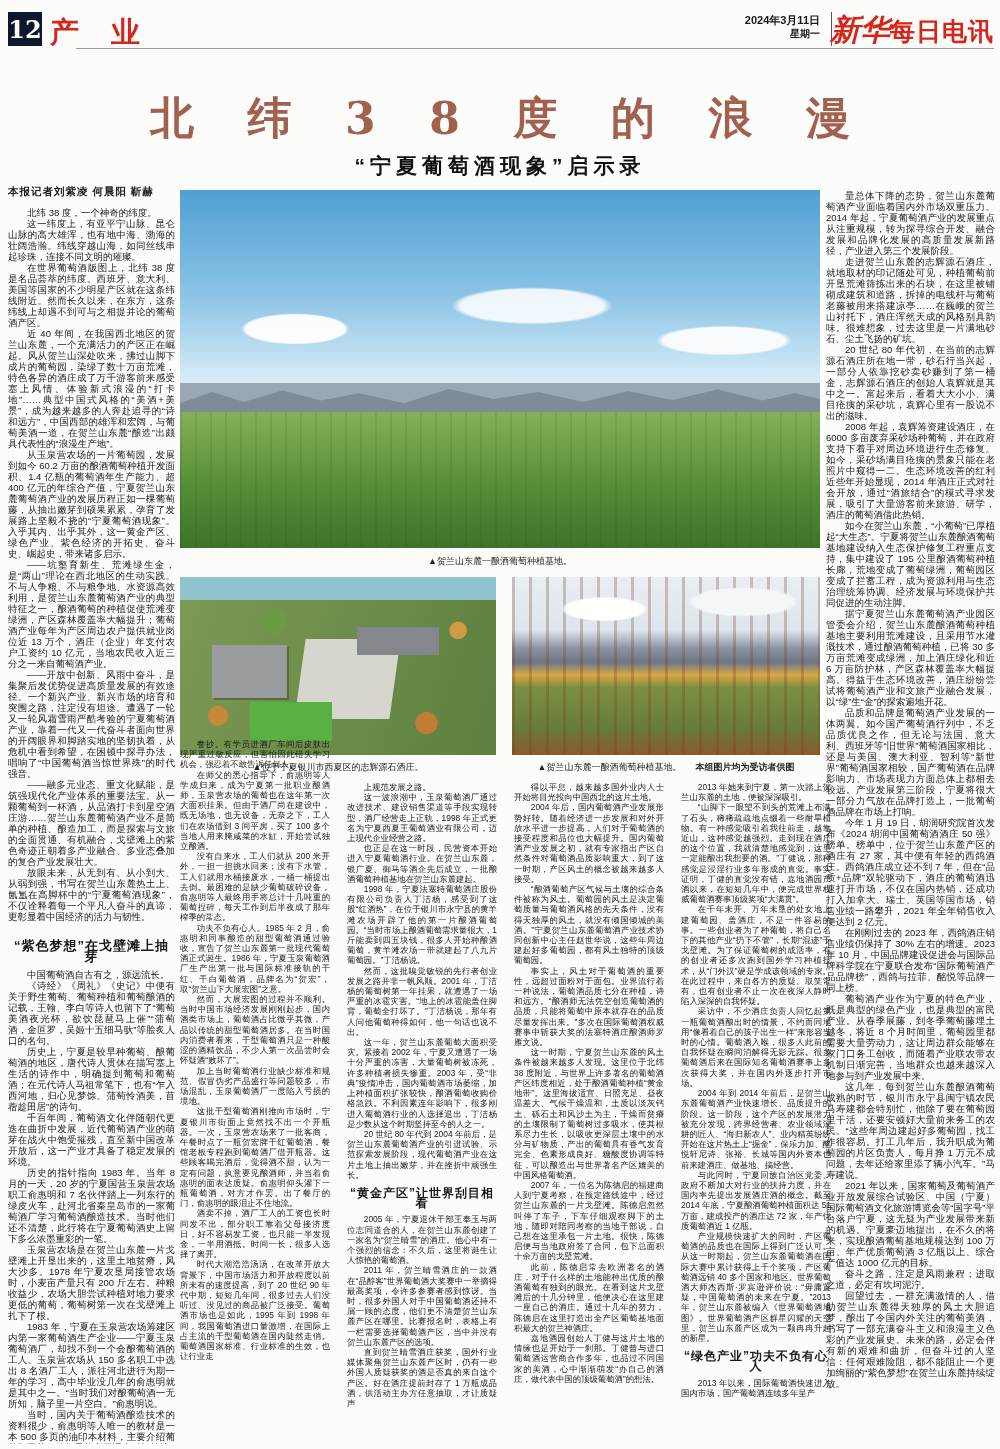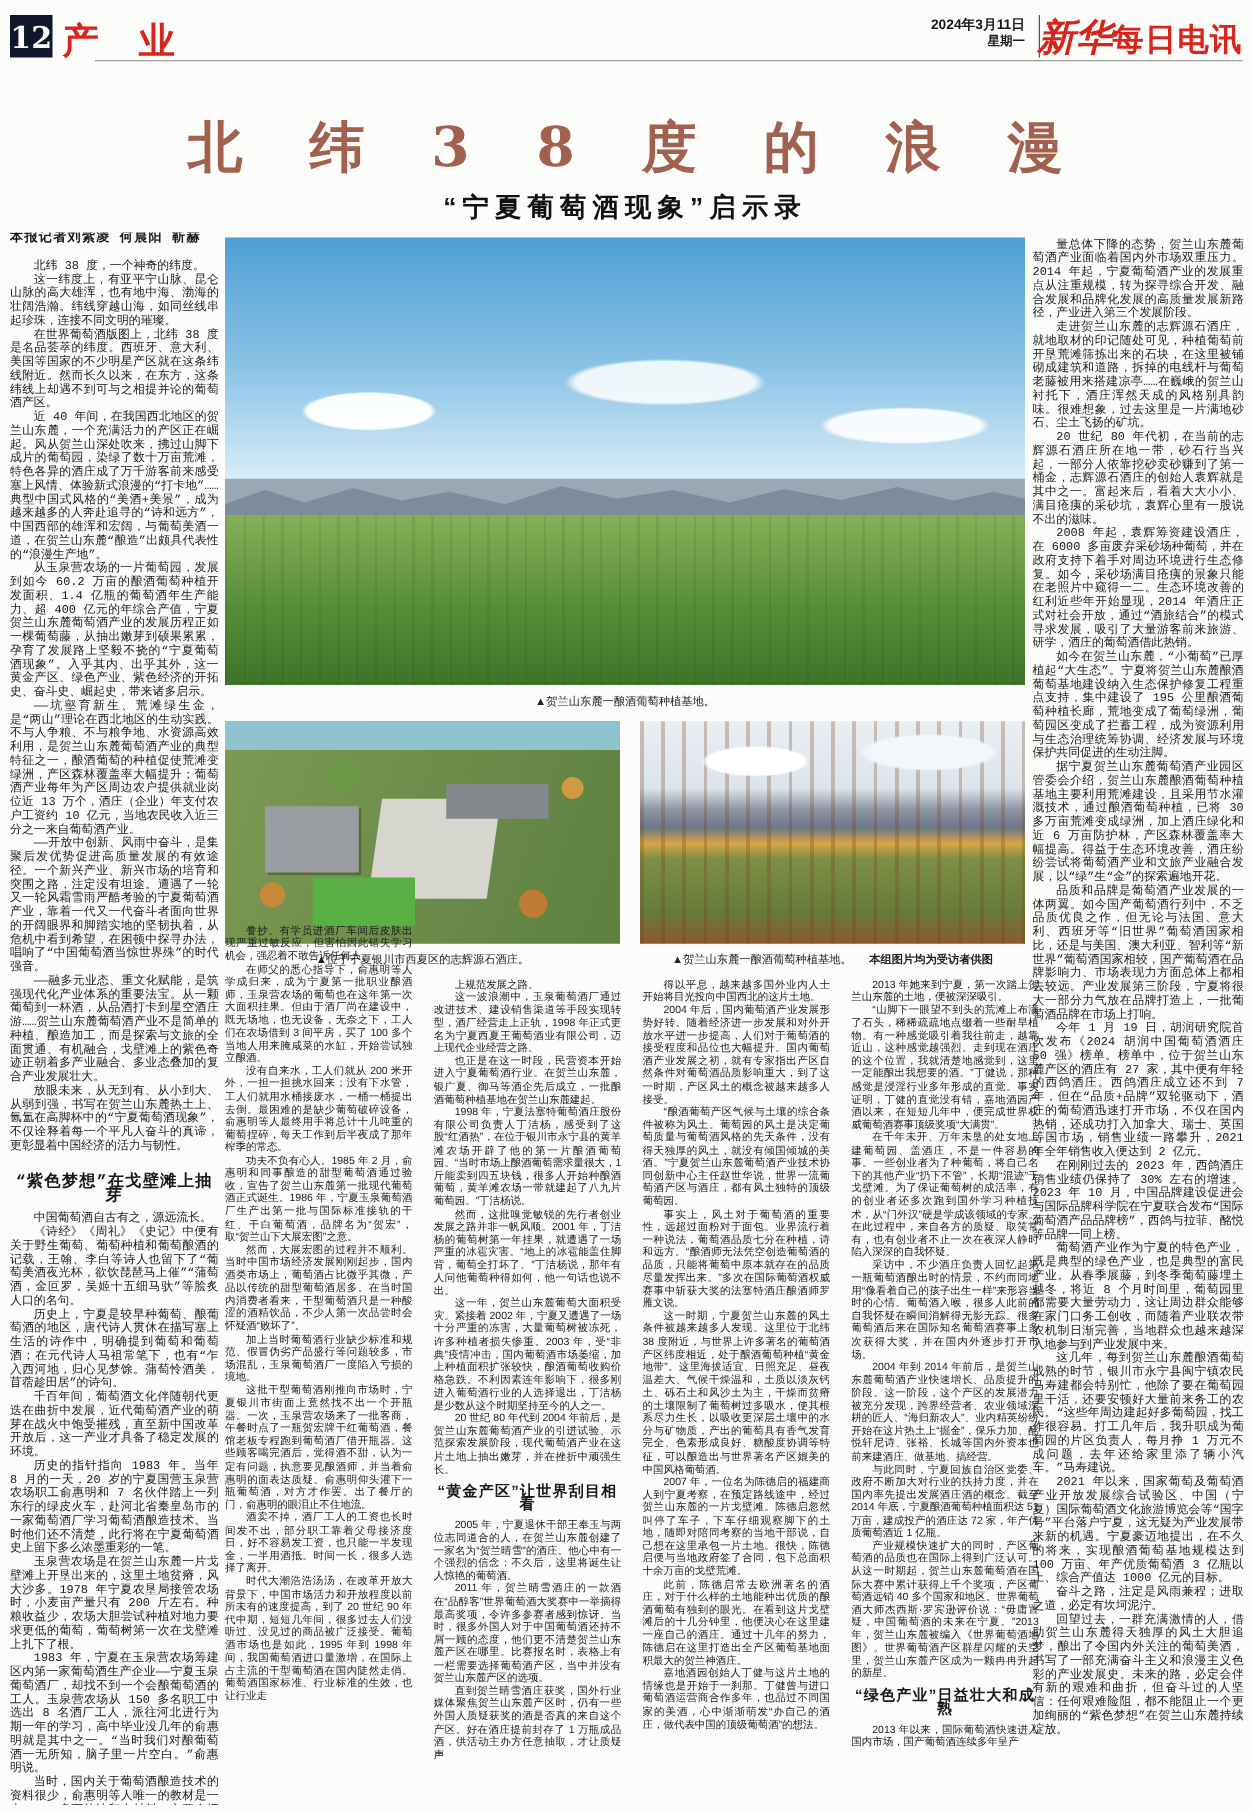--- a/index.html
+++ b/index.html
@@ -81,21 +81,21 @@
       repeating-linear-gradient(90deg, rgba(120,60,25,.28) 0 3px, transparent 3px 17px),
       linear-gradient(#e9eef3 0%, #dde4ec 30%, #8b93a2 40%, #6d7787 48%, #d9a645 55%, #7d8f45 62%, #667c39 85%, #8a5a2f 100%);
   }
   .caption{position:absolute;font-size:9px;color:#222;}
   #caption-main{left:180px;top:555px;width:640px;text-align:center;}
   #caption-left{left:180px;top:761px;width:316px;text-align:center;}
   #caption-right-row{left:512px;top:761px;width:308px;display:flex;justify-content:center;gap:14px;white-space:nowrap;}
   .credit{font-weight:bold;}
   
   .col{position:absolute;overflow:hidden;text-align:justify;}
-  .outer-col{font-size:9.5px;line-height:11px;font-family:Liberation Mono, monospace;}
+  .outer-col{font-size:9.5px;line-height:11px;}
   .mid-col{font-size:8.4px;line-height:10.2px;}
   #col1{left:8px;top:186px;width:167px;height:1258px;}
   #col2{left:180px;top:739px;width:150px;height:665px;}
   #col3{left:347px;top:782px;width:150px;height:665px;}
   #col4{left:514px;top:782px;width:150px;height:665px;}
   #col5{left:681px;top:782px;width:150px;height:665px;}
   #col6{left:826px;top:190px;width:169px;height:1256px;}
   .it-p{text-indent:2em;}
   .it-h{font-weight:bold;text-align:center;text-indent:0;font-size:13px;margin:18px 0 7px;letter-spacing:1px;}
   .mid-col .it-h{font-size:12px;margin:8px 0 6px;}
@@ -189,36 +189,36 @@
     <div class="it-p">这一年，贺兰山东麓葡萄大面积受灾。紧接着 2002 年，宁夏又遭遇了一场十分严重的冻害，大量葡萄树被冻死，许多种植者损失惨重。2003 年，受“非典”疫情冲击，国内葡萄酒市场萎缩，加上种植面积扩张较快，酿酒葡萄收购价格急跌。不利因素连年影响下，很多刚进入葡萄酒行业的人选择退出，丁洁杨是少数从这个时期坚持至今的人之一。</div>
     <div class="it-p">20 世纪 80 年代到 2004 年前后，是贺兰山东麓葡萄酒产业的引进试验、示范探索发展阶段，现代葡萄酒产业在这片土地上抽出嫩芽，并在挫折中顽强生长。</div>
     <div class="it-h">“黄金产区”让世界刮目相看</div>
     <div class="it-p">2005 年，宁夏退休干部王奉玉与两位志同道合的人，在贺兰山东麓创建了一家名为“贺兰晴雪”的酒庄。他心中有一个强烈的信念：不久后，这里将诞生让人惊艳的葡萄酒。</div>
     <div class="it-p">2011 年，贺兰晴雪酒庄的一款酒在“品醇客”世界葡萄酒大奖赛中一举摘得最高奖项，令许多参赛者感到惊讶。当时，很多外国人对于中国葡萄酒还持不屑一顾的态度，他们更不清楚贺兰山东麓产区在哪里。比赛报名时，表格上有一栏需要选择葡萄酒产区，当中并没有贺兰山东麓产区的选项。</div>
     <div class="it-p">直到贺兰晴雪酒庄获奖，国外行业媒体聚焦贺兰山东麓产区时，仍有一些外国人质疑获奖的酒是否真的来自这个产区。好在酒庄提前封存了 1 万瓶成品酒，供活动主办方任意抽取，才让质疑声</div>
   </div>
 <div class="col mid-col" id="col4">
     <div class="it-p">得以平息，越来越多国外业内人士开始将目光投向中国西北的这片土地。</div>
     <div class="it-p">2004 年后，国内葡萄酒产业发展形势好转。随着经济进一步发展和对外开放水平进一步提高，人们对于葡萄酒的接受程度和品位也大幅提升。国内葡萄酒产业发展之初，就有专家指出产区自然条件对葡萄酒品质影响重大，到了这一时期，产区风土的概念被越来越多人接受。</div>
-    <div class="it-p">“酿酒葡萄产区气候与土壤的综合条件被称为风土。葡萄园的风土是决定葡萄质量与葡萄酒风格的先天条件，没有得天独厚的风土，就没有倾国倾城的美酒。”宁夏贺兰山东麓葡萄酒产业技术协同创新中心主任赵世华说，世界一流葡萄酒产区与酒庄，都有风土独特的顶级葡萄园。</div>
+    <div class="it-p">“酿酒葡萄产区气候与土壤的综合条件被称为风土。葡萄园的风土是决定葡萄质量与葡萄酒风格的先天条件，没有得天独厚的风土，就没有倾国倾城的美酒。”宁夏贺兰山东麓葡萄酒产业技术协同创新中心主任赵世华说，这些年周边建起好多葡萄园，都有风土独特的顶级葡萄园。</div>
     <div class="it-p">事实上，风土对于葡萄酒的重要性，远超过面粉对于面包。业界流行着一种说法，葡萄酒品质七分在种植，诗和远方。“酿酒师无法凭空创造葡萄酒的品质，只能将葡萄中原本就存在的品质尽量发挥出来。”多次在国际葡萄酒权威赛事中斩获大奖的法塞特酒庄酿酒师罗雁文说。</div>
     <div class="it-p">这一时期，宁夏贺兰山东麓的风土条件被越来越多人发现。这里位于北纬 38 度附近，与世界上许多著名的葡萄酒产区纬度相近，处于酿酒葡萄种植“黄金地带”。这里海拔适宜、日照充足、昼夜温差大、气候干燥温和，土质以淡灰钙土、砾石土和风沙土为主，干燥而贫瘠的土壤限制了葡萄树过多吸水，使其根系尽力生长，以吸收更深层土壤中的水分与矿物质，产出的葡萄具有香气发育完全、色素形成良好、糖酸度协调等特征，可以酿造出与世界著名产区媲美的中国风格葡萄酒。</div>
     <div class="it-p">2007 年，一位名为陈德启的福建商人到宁夏考察，在预定路线途中，经过贺兰山东麓的一片戈壁滩。陈德启忽然叫停了车子，下车仔细观察脚下的土地，随即对陪同考察的当地干部说，自己想在这里承包一片土地。很快，陈德启便与当地政府签了合同，包下总面积十余万亩的戈壁荒滩。</div>
     <div class="it-p">此前，陈德启常去欧洲著名的酒庄，对于什么样的土地能种出优质的酿酒葡萄有独到的眼光。在看到这片戈壁滩后的十几分钟里，他便决心在这里建一座自己的酒庄。通过十几年的努力，陈德启在这里打造出全产区葡萄基地面积最大的贺兰神酒庄。</div>
     <div class="it-p">嘉地酒园创始人丁健与这片土地的情缘也是开始于一刹那。丁健曾与进口葡萄酒运营商合作多年，也品过不同国家的美酒，心中渐渐萌发“办自己的酒庄，做代表中国的顶级葡萄酒”的想法。</div>
   </div>
 <div class="col mid-col" id="col5">
     <div class="it-p">2013 年她来到宁夏，第一次踏上贺兰山东麓的土地，便被深深吸引。</div>
     <div class="it-p">“山脚下一眼望不到头的荒滩上布满了石头，稀稀疏疏地点缀着一些耐旱植物。有一种感觉吸引着我往前走，越靠近山，这种感觉越强烈。走到现在酒庄的这个位置，我就清楚地感觉到，这里一定能酿出我想要的酒。”丁健说，那种感觉是浸淫行业多年形成的直觉。事实证明，丁健的直觉没有错，嘉地酒园产酒以来，在短短几年中，便完成世界权威葡萄酒赛事顶级奖项“大满贯”。</div>
     <div class="it-p">在千年未开、万年未垦的处女地上建葡萄园、盖酒庄，不是一件容易的事。一些创业者为了种葡萄，将自己名下的其他产业“扔下不管”，长期“混迹”于戈壁滩。为了保证葡萄树的成活率，有的创业者还多次跑到国外学习种植技术，从“门外汉”硬是学成该领域的专家。在此过程中，来自各方的质疑、取笑常有，也有创业者不止一次在夜深人静时陷入深深的自我怀疑。</div>
     <div class="it-p">采访中，不少酒庄负责人回忆起第一瓶葡萄酒酿出时的情景，不约而同地用“像看着自己的孩子出生一样”来形容当时的心情。葡萄酒入喉，很多人此前的自我怀疑在瞬间消解得无影无踪。很多葡萄酒后来在国际知名葡萄酒赛事上多次获得大奖，并在国内外逐步打开市场。</div>
     <div class="it-p">2004 年到 2014 年前后，是贺兰山东麓葡萄酒产业快速增长、品质提升的阶段。这一阶段，这个产区的发展潜力被充分发现，跨界经营者、农业领域深耕的匠人、“海归新农人”、业内精英纷纷开始在这片热土上“掘金”，保乐力加、酩悦轩尼诗、张裕、长城等国内外资本也前来建酒庄、做基地、搞经营。</div>
     <div class="it-p">与此同时，宁夏回族自治区党委、政府不断加大对行业的扶持力度，并在国内率先提出发展酒庄酒的概念。截至 2014 年底，宁夏酿酒葡萄种植面积达 51 万亩，建成投产的酒庄达 72 家，年产优质葡萄酒近 1 亿瓶。</div>
     <div class="it-p">产业规模快速扩大的同时，产区葡萄酒的品质也在国际上得到广泛认可。从这一时期起，贺兰山东麓葡萄酒在国际大赛中累计获得上千个奖项，产区葡萄酒远销 40 多个国家和地区。世界葡萄酒大师杰西斯·罗宾逊评价说：“毋庸置疑，中国葡萄酒的未来在宁夏。”2013 年，贺兰山东麓被编入《世界葡萄酒地图》。世界葡萄酒产区群星闪耀的天空里，贺兰山东麓产区成为一颗冉冉升起的新星。</div>
-    <div class="it-h">“绿色产业”日益壮大和成熟</div>
+    <div class="it-h">“绿色产业”功夫不负有心人</div>
     <div class="it-p">2013 年以来，国际葡萄酒快速进入国内市场，国产葡萄酒连续多年呈产</div>
   </div>
 <div class="col outer-col" id="col6">
     <div class="it-p">量总体下降的态势，贺兰山东麓葡萄酒产业面临着国内外市场双重压力。2014 年起，宁夏葡萄酒产业的发展重点从注重规模，转为探寻综合开发、融合发展和品牌化发展的高质量发展新路径，产业进入第三个发展阶段。</div>
     <div class="it-p">走进贺兰山东麓的志辉源石酒庄，就地取材的印记随处可见，种植葡萄前开垦荒滩筛拣出来的石块，在这里被铺砌成建筑和道路，拆掉的电线杆与葡萄老藤被用来搭建凉亭……在巍峨的贺兰山衬托下，酒庄浑然天成的风格别具韵味。很难想象，过去这里是一片满地砂石、尘土飞扬的矿坑。</div>
     <div class="it-p">20 世纪 80 年代初，在当前的志辉源石酒庄所在地一带，砂石行当兴起，一部分人依靠挖砂卖砂赚到了第一桶金，志辉源石酒庄的创始人袁辉就是其中之一。富起来后，看着大大小小、满目疮痍的采砂坑，袁辉心里有一股说不出的滋味。</div>
     <div class="it-p">2008 年起，袁辉筹资建设酒庄，在 6000 多亩废弃采砂场种葡萄，并在政府支持下着手对周边环境进行生态修复。如今，采砂场满目疮痍的景象只能在老照片中窥得一二。生态环境改善的红利近些年开始显现，2014 年酒庄正式对社会开放，通过“酒旅结合”的模式寻求发展，吸引了大量游客前来旅游、研学，酒庄的葡萄酒借此热销。</div>
     <div class="it-p">如今在贺兰山东麓，“小葡萄”已厚植起“大生态”。宁夏将贺兰山东麓酿酒葡萄基地建设纳入生态保护修复工程重点支持，集中建设了 195 公里酿酒葡萄种植长廊，荒地变成了葡萄绿洲，葡萄园区变成了拦蓄工程，成为资源利用与生态治理统筹协调、经济发展与环境保护共同促进的生动注脚。</div>
     <div class="it-p">据宁夏贺兰山东麓葡萄酒产业园区管委会介绍，贺兰山东麓酿酒葡萄种植基地主要利用荒滩建设，且采用节水灌溉技术，通过酿酒葡萄种植，已将 30 多万亩荒滩变成绿洲，加上酒庄绿化和近 6 万亩防护林，产区森林覆盖率大幅提高。得益于生态环境改善，酒庄纷纷尝试将葡萄酒产业和文旅产业融合发展，以“绿”生“金”的探索遍地开花。</div>
     <div class="it-p">品质和品牌是葡萄酒产业发展的一体两翼。如今国产葡萄酒行列中，不乏品质优良之作，但无论与法国、意大利、西班牙等“旧世界”葡萄酒国家相比，还是与美国、澳大利亚、智利等“新世界”葡萄酒国家相较，国产葡萄酒在品牌影响力、市场表现力方面总体上都相去较远。产业发展第三阶段，宁夏将很大一部分力气放在品牌打造上，一批葡萄酒品牌在市场上打响。</div>

